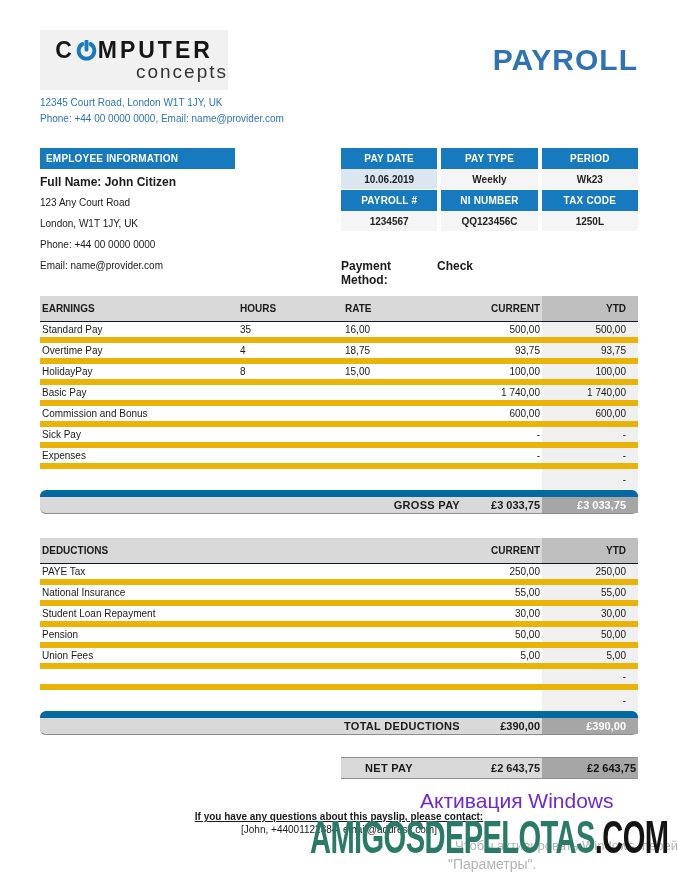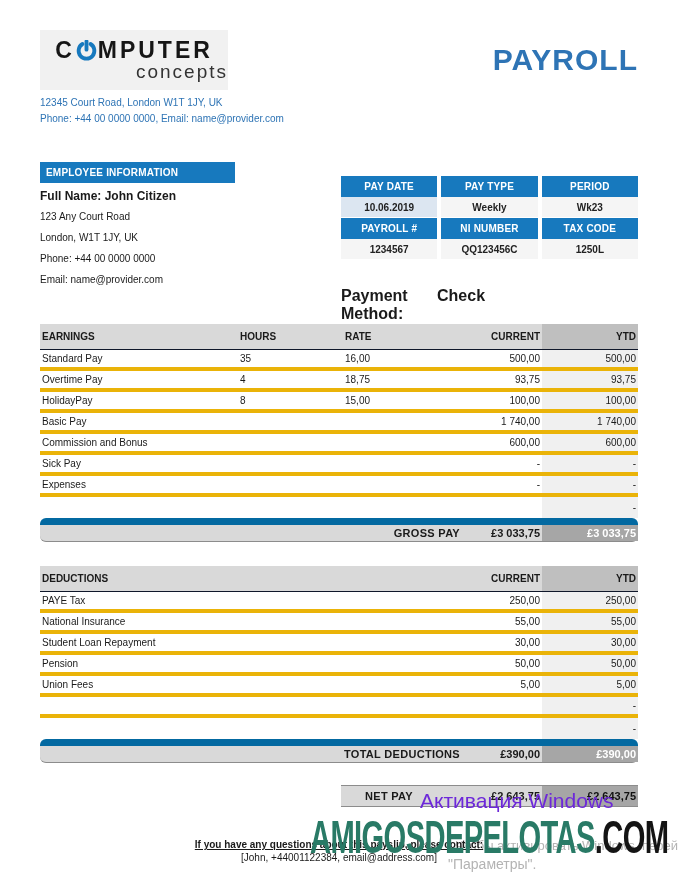--- a/index.html
+++ b/index.html
@@ -20,40 +20,40 @@
   .addr { color:#2e74b5; font-size:10px; line-height:11px; }
   .addr1 { margin-top:7px; }
   .addr2 { margin-top:5px; }
   
   .info-section { display:flex; justify-content:space-between; margin-top:24px;align-items:center; }
   .emp-block { width:300px; }
   .section-bar { width:195px; height:21px; background:#1779be; color:#fff; font-size:10px; font-weight:bold; line-height:21px; padding-left:6px; letter-spacing:.2px; }
   .emp-name { font-size:12px; font-weight:bold; margin-top:6px; height:14px; }
   .emp-line { font-size:10px; margin-top:7px; height:14px; line-height:14px; }
   .pay-col { width:297px; }
-  .pay-grid { display:grid; grid-template-columns:repeat(3,1fr); column-gap:4px; grid-auto-rows:21px;margin-top:28px; }
+  .pay-grid { display:grid; grid-template-columns:repeat(3,1fr); column-gap:4px; grid-auto-rows:21px; }
   .ph { background:#1779be; color:#fff; font-size:10px; font-weight:bold; display:flex; align-items:center; justify-content:center; letter-spacing:.2px; }
   .pv { background:#f5f5f5; font-size:10px; font-weight:bold; display:flex; align-items:center; justify-content:center; border-bottom:1px solid #fff; color:#222; }
   .pv.date { background:#dce6f1; }
-  .payment-row { display:flex; margin-top:27px; font-size:16px; font-weight:bold; height:14px; }
+  .payment-row { display:flex; margin-top:27px; font-size:12px; font-weight:bold; height:14px; }
   .payment-row .plabel { width:96px; }
   
   .tbl { width:598px; }
   .t-row { display:flex; align-items:stretch; }
   .t-head { background:#d9d9d9; height:26px; border-bottom:1px solid #0f172a; font-weight:bold; font-size:10px; }
-  .t-data { height:21px; border-bottom:4px solid #eab308; font-size:10px; }
+  .t-data { height:21px; border-bottom:6px solid #eab308; font-size:10px; }
   .t-data.no-b { border-bottom:none; }
   .t-total { background:#d9d9d9; height:24px; border-top:7px solid #0369a1; border-bottom:1px solid #8c8c8c; font-weight:bold; font-size:11px;border-radius:6px; }
   .c { display:flex; align-items:center; }
   .c-name  { width:200px; padding-left:2px; }
   .c-hours { width:105px; }
   .c-rate  { width:92px; }
   .c-cur   { flex:1; justify-content:flex-end; padding-right:2px; }
   .c-cur-f { width:105px; justify-content:flex-end; padding-right:2px; }
-  .c-ytd   { width:96px; justify-content:flex-end; padding-right:2px; }
+  .c-ytd   { width:96px; justify-content:flex-end; padding-right:12px; }
   .ytd-band { background:#f0f0f0; }
   .ytd-head { background:#bfbfbf; }
   .ytd-total { background:#a6a6a6; color:#ffffff; }
   .c-namewide { flex:1; padding-left:2px; }
   .c-tlabel { width:420px; justify-content:flex-end; letter-spacing:.3px; }
   .c-tcur { width:82px; justify-content:flex-end; padding-right:2px; }
   .earnings-tbl { margin-top:23px; }
   .deductions-tbl { margin-top:24px; }
   
   .netpay-bar { margin-left:301px; margin-top:22px; width:297px; height:22px; display:flex; background:#d9d9d9; border-top:1px solid #8c8c8c; border-bottom:1px solid #8c8c8c; font-weight:bold; font-size:11px; }

